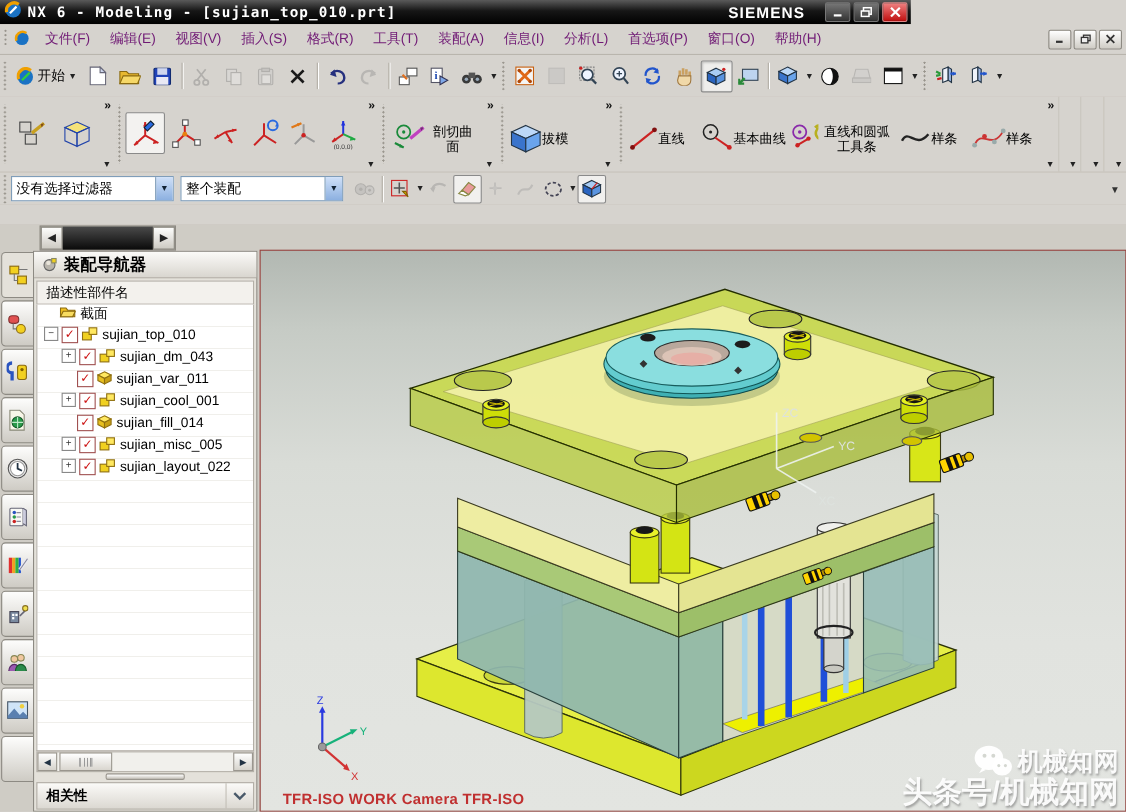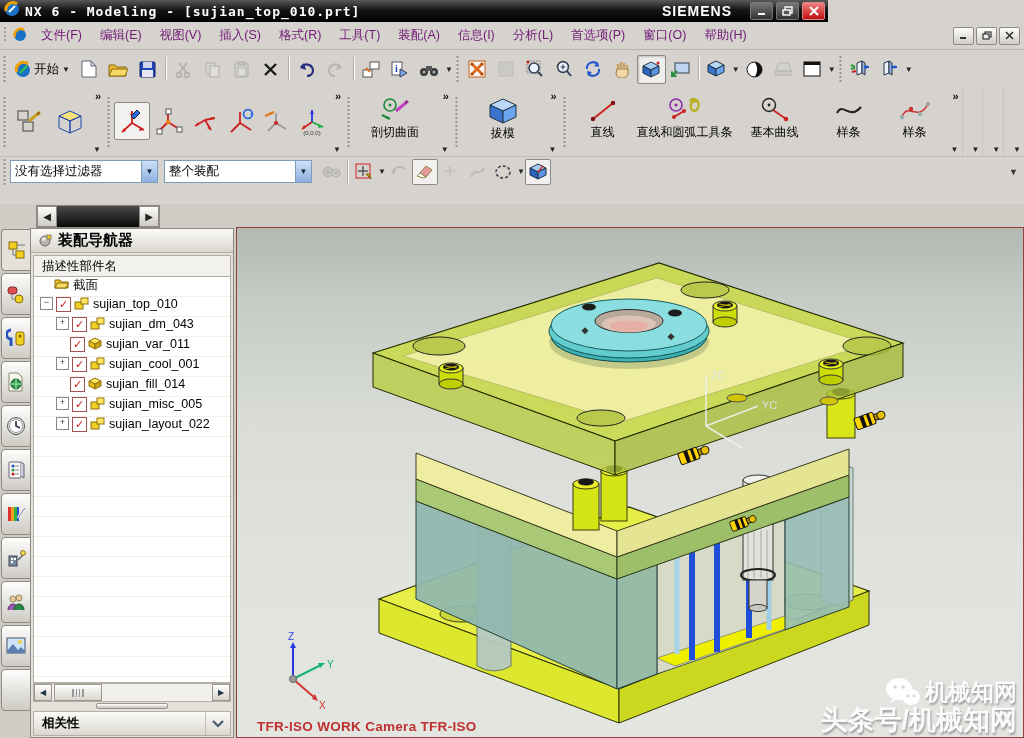--- a/index.html
+++ b/index.html
@@ -26,21 +26,21 @@
   .tbtn.dis{opacity:.38;filter:grayscale(85%);}
   .tsep{width:1px;height:24px;background:#b2aea6;margin:0 3px;box-shadow:1px 0 0 #fff;}
   .dd{font-size:8px;color:#222;margin-left:1px;}
   .startbtn{display:flex;align-items:center;font-size:12.5px;padding:2px 4px;border:1px solid transparent;}
   
   .tbar2{position:absolute;left:0;top:88px;width:1024px;height:68px;display:flex;background:#d6d3ce;border-bottom:1px solid #c3bfb7;}
   .bgroup{display:flex;position:relative;padding:2px 14px 2px 0;height:64px;}
   .bgroup .grip{height:54px;margin-top:5px;}
   .ovf{position:absolute;top:2px;right:3px;font-size:11px;font-weight:bold;color:#111;}
   .bdd{position:absolute;bottom:2px;right:3px;font-size:8px;color:#222;}
-  .bigbtn{display:flex;flex-direction:column;align-items:center;justify-content:flex-start;padding-top:6px;font-size:12px;color:#000;border:1px solid transparent;border-radius:2px;}
+  .bigbtn{display:flex;flex-direction:row;align-items:center;justify-content:flex-start;padding-top:6px;font-size:12px;color:#000;border:1px solid transparent;border-radius:2px;}
   .bigbtn .blabel{margin-top:3px;text-align:center;line-height:13px;}
   .sqbtn{width:38px;height:46px;margin-top:8px;display:flex;align-items:center;justify-content:center;border:1px solid transparent;}
   .axbtn{width:34px;height:36px;margin-top:12px;display:flex;align-items:center;justify-content:center;border:1px solid transparent;border-radius:2px;}
   .axbtn.pressed{border:1px solid #8a8a8a;background:#f3f2f0;}
   .stub{width:22px;position:relative;border-left:1px solid #c9c5bd;}
   
   .selbar{position:absolute;left:0;top:157px;width:1024px;height:29px;display:flex;align-items:center;background:#d6d3ce;border-bottom:1px solid #c3bfb7;}
   .combo{display:flex;width:146px;height:21px;border:1px solid #7f9db9;background:#fff;font-size:12.5px;align-items:center;margin-right:6px;}
   .combo .cval{flex:1;padding-left:4px;white-space:nowrap;overflow:hidden;}
   .combo .carrow{width:15px;height:100%;background:linear-gradient(#cfe0f8,#8cb0e0);border-left:1px solid #7f9db9;display:flex;align-items:center;justify-content:center;font-size:8px;color:#123;}
@@ -475,39 +475,39 @@
     <div class="bgroup" style="width:412px;">
       <span class="grip"></span>
       <span class="bigbtn" style="width:64px;">
         <svg width="28" height="26">
             <path d="M4,22 L24,6" stroke="#c22" stroke-width="2"></path>
             <circle cx="4" cy="22" r="2.2" fill="#801010"></circle>
             <circle cx="24" cy="6" r="2.2" fill="#801010"></circle>
           </svg>
         <span class="blabel">直线</span>
       </span>
+      <span class="bigbtn" style="width:80px;">
+        <svg width="30" height="26">
+            <circle cx="9" cy="8" r="6.5" fill="none" stroke="#222" stroke-width="1.4"></circle>
+            <circle cx="9" cy="8" r="1.4" fill="#222"></circle>
+            <path d="M13,13 L26,22" stroke="#c22" stroke-width="1.8"></path>
+            <circle cx="26" cy="22" r="2.2" fill="#c22"></circle>
+          </svg>
+        <span class="blabel">基本曲线</span>
+      </span>
       <span class="bigbtn" style="width:96px;">
         <svg width="34" height="26">
             <circle cx="8" cy="8" r="6" fill="none" stroke="#8a2aaa" stroke-width="1.6"></circle>
             <circle cx="8" cy="8" r="1.6" fill="#8a2aaa"></circle>
             <path d="M6,20 L16,14" stroke="#c22" stroke-width="1.8"></path>
             <circle cx="6" cy="20" r="2" fill="#c22"></circle>
             <circle cx="16" cy="14" r="2" fill="#c22"></circle>
             <path d="M22,4 a5,6 0 1 1 4,10 a4,5 0 1 1 3,-9" fill="none" stroke="#b8b020" stroke-width="2.4"></path>
           </svg>
         <span class="blabel">直线和圆弧工具条</span>
-      </span>
-      <span class="bigbtn" style="width:80px;">
-        <svg width="30" height="26">
-            <circle cx="9" cy="8" r="6.5" fill="none" stroke="#222" stroke-width="1.4"></circle>
-            <circle cx="9" cy="8" r="1.4" fill="#222"></circle>
-            <path d="M13,13 L26,22" stroke="#c22" stroke-width="1.8"></path>
-            <circle cx="26" cy="22" r="2.2" fill="#c22"></circle>
-          </svg>
-        <span class="blabel">基本曲线</span>
       </span>
       <span class="bigbtn" style="width:64px;">
         <svg width="30" height="26">
             <path d="M3,16 C9,4 15,24 27,10" fill="none" stroke="#222" stroke-width="2.2"></path>
           </svg>
         <span class="blabel">样条</span>
       </span>
       <span class="bigbtn" style="width:64px;">
         <svg width="32" height="26">
             <path d="M3,20 C9,4 19,26 29,7" fill="none" stroke="#c33" stroke-width="1.6"></path>

